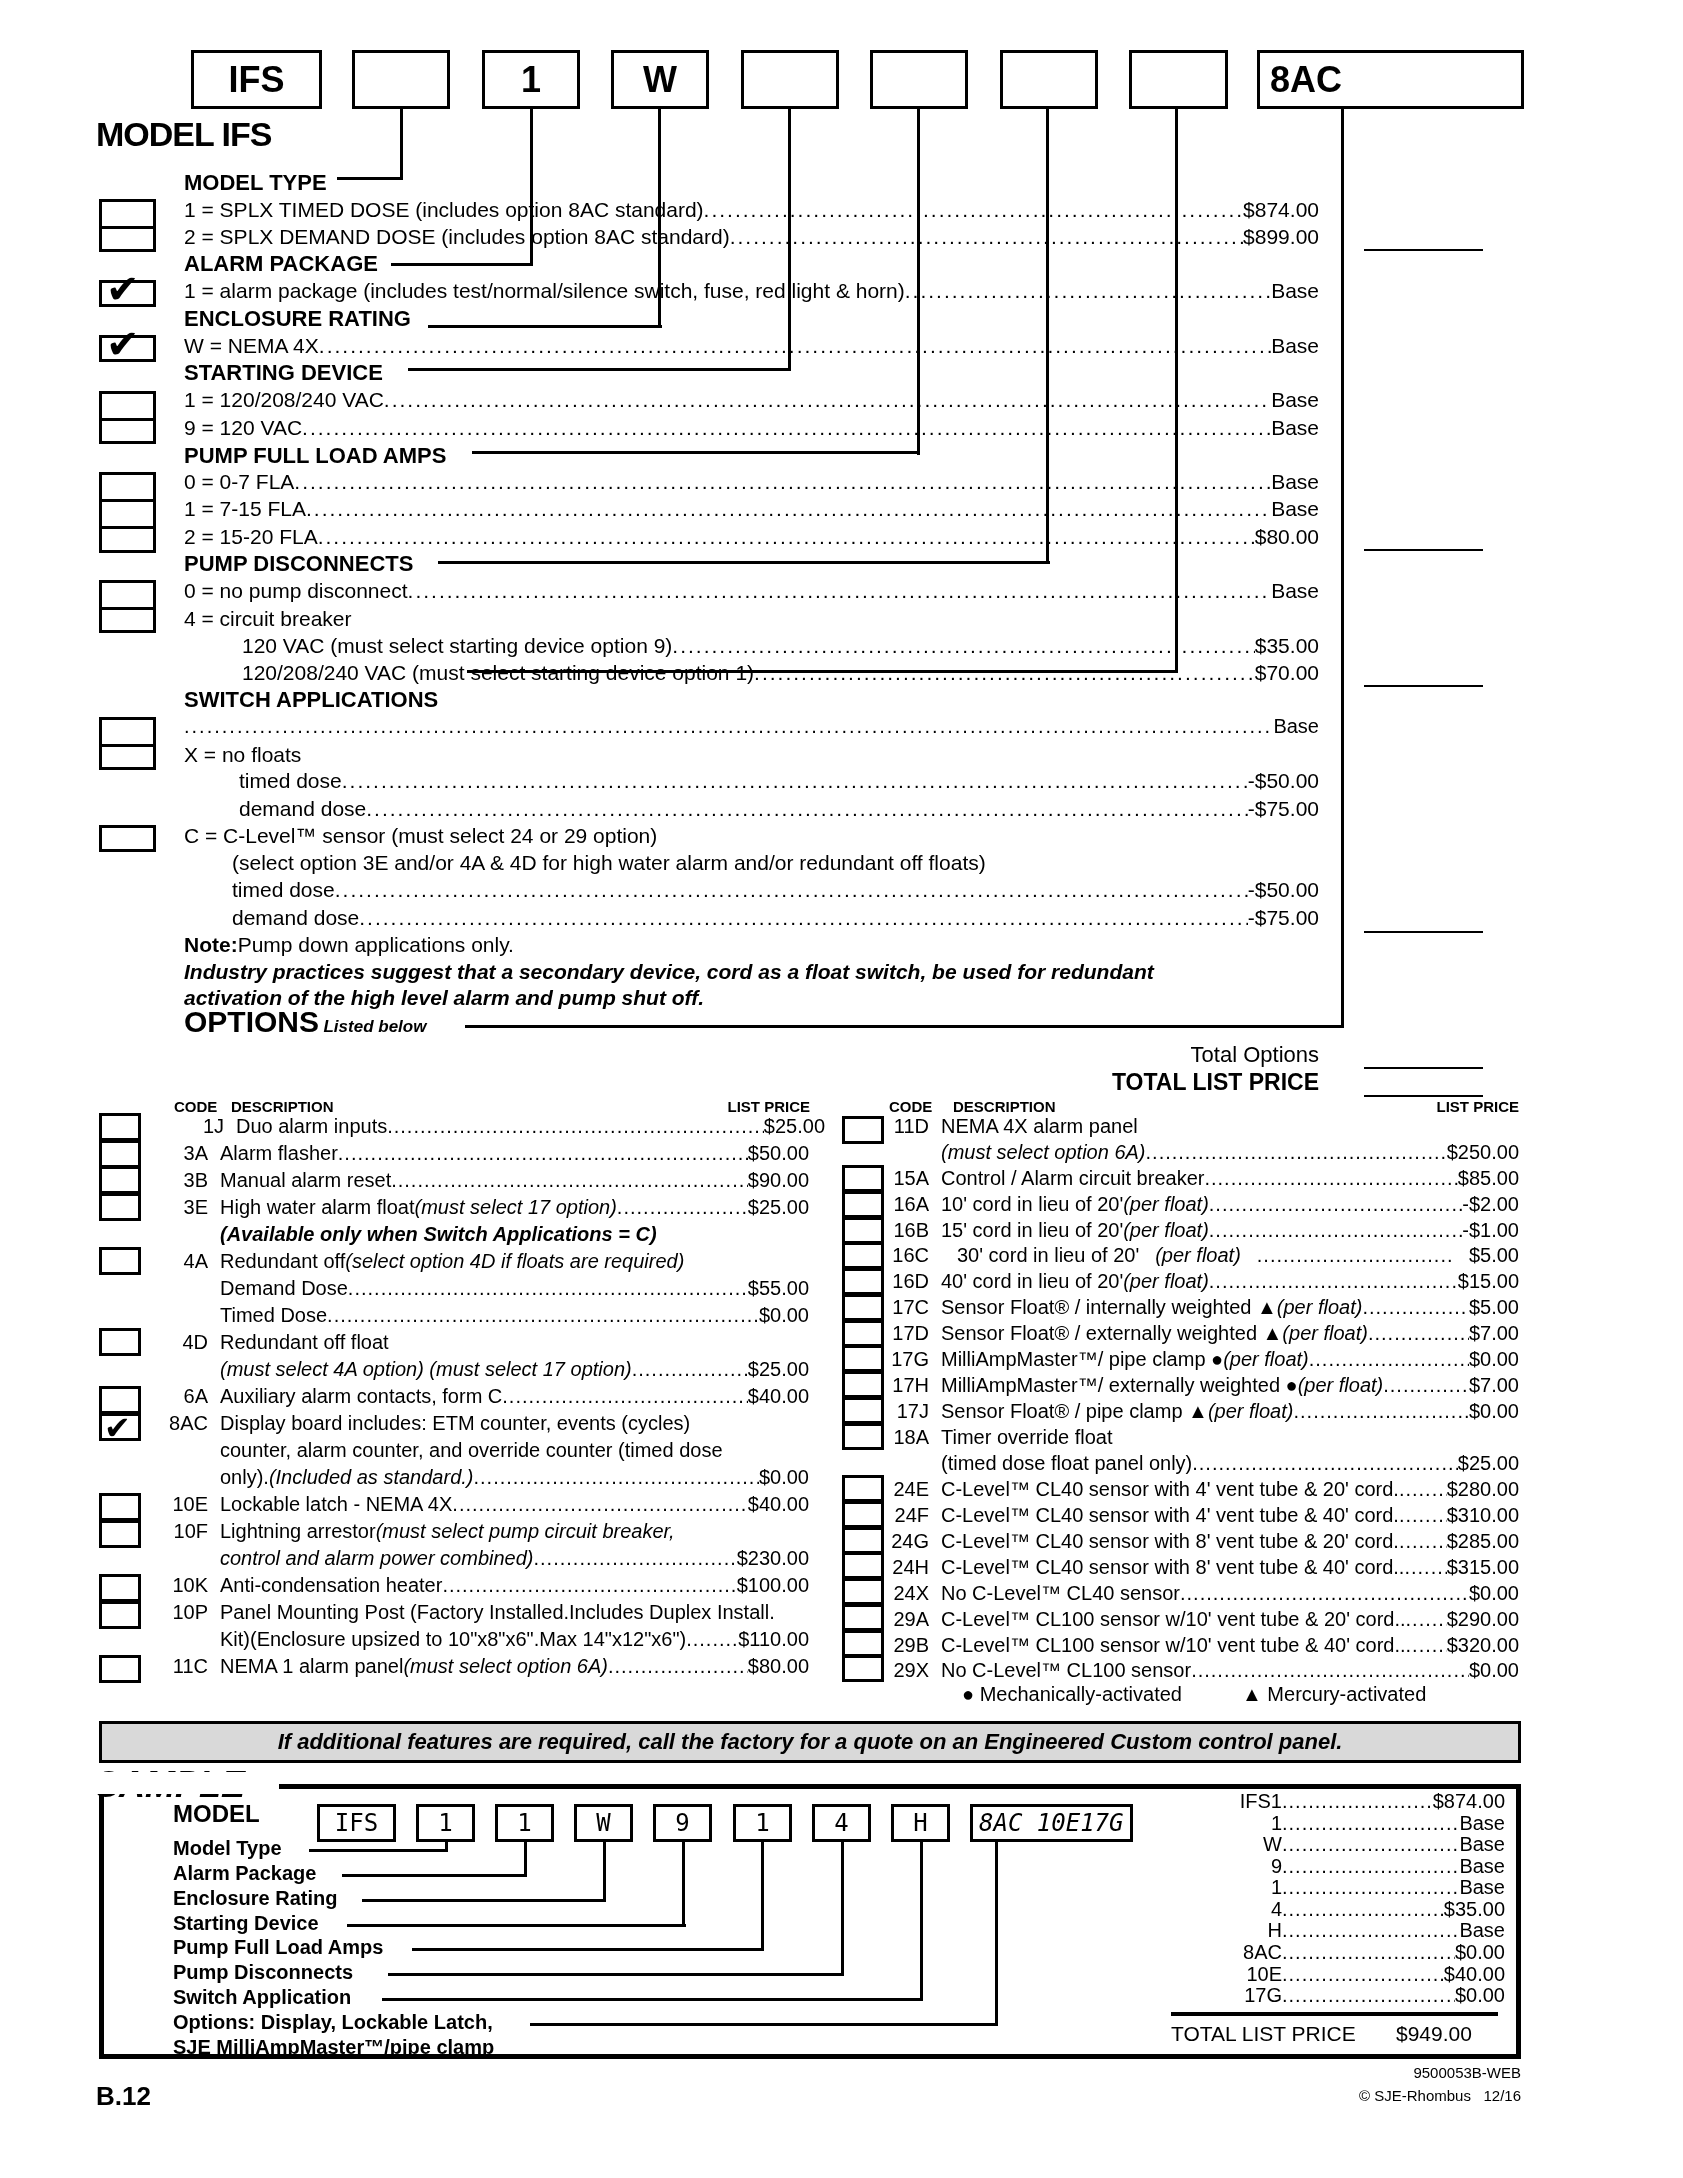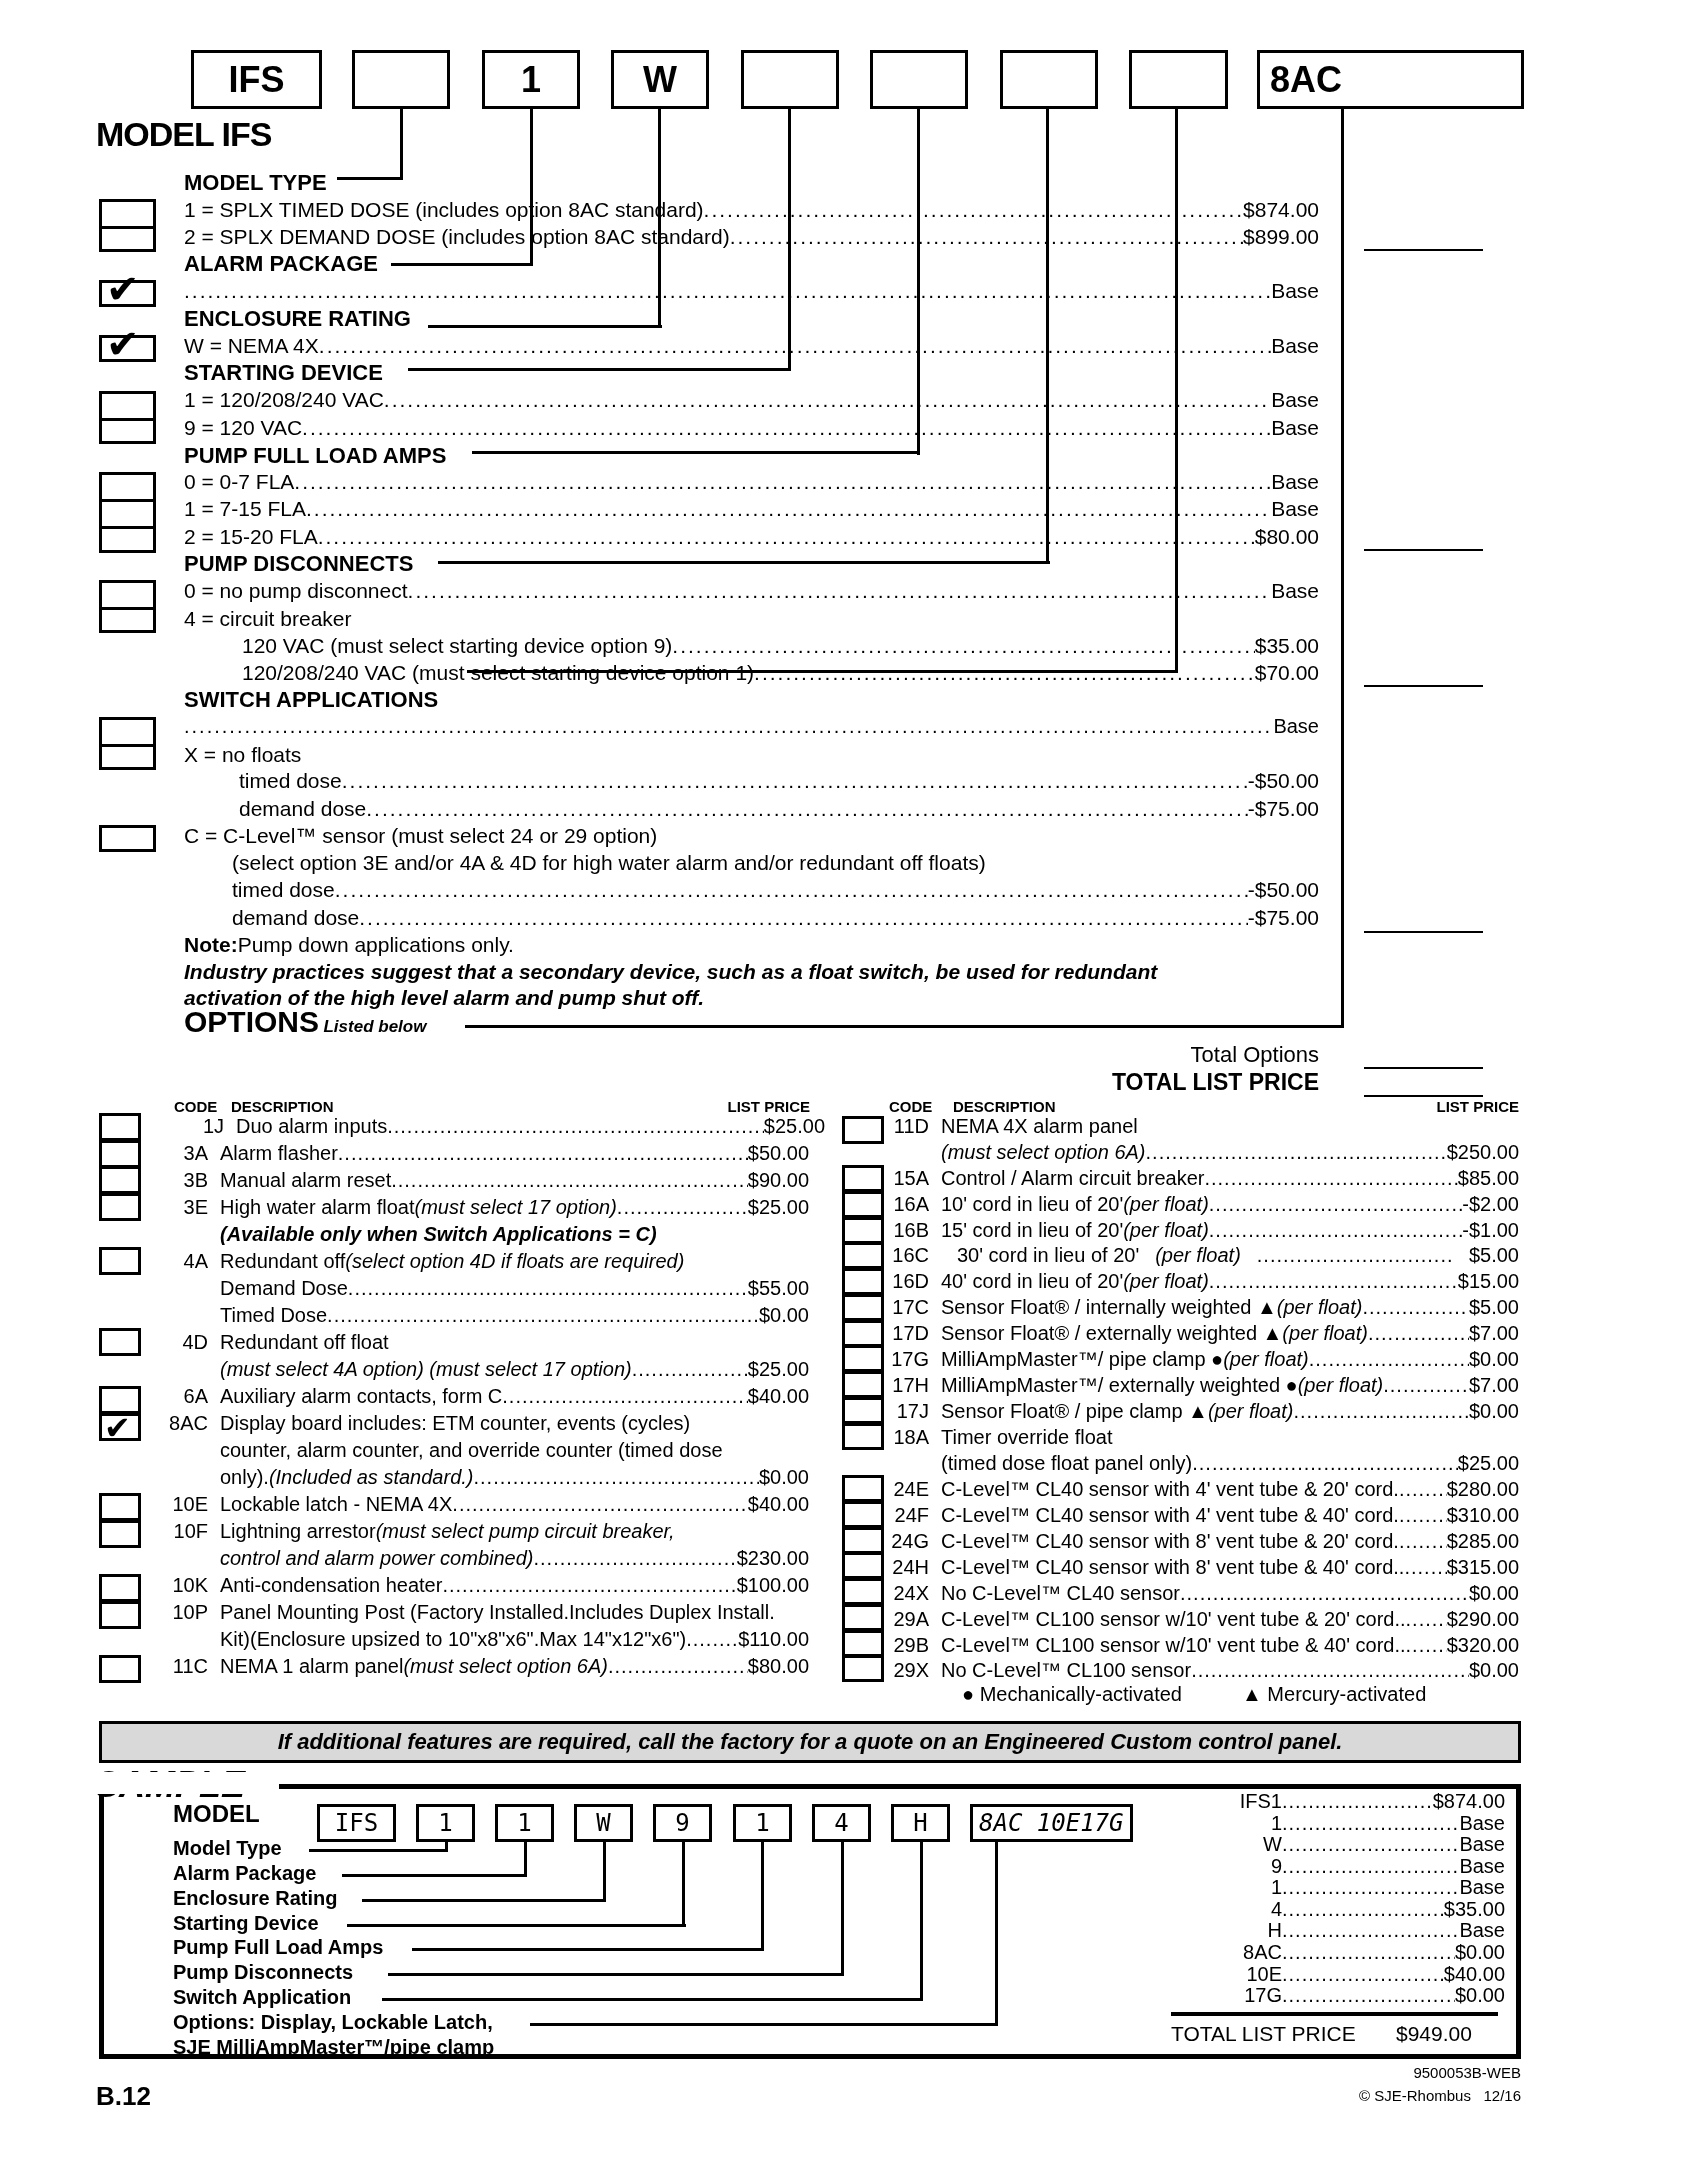--- a/index.html
+++ b/index.html
@@ -107,20 +107,21 @@
     <span class="p">$874.00</span>
   </div>
 <div class="row" style="top:223px;">
     <span class="d">2   = SPLX   DEMAND DOSE (includes option 8AC standard)</span>
     <span class="dots"></span>
     <span class="p">$899.00</span>
   </div>
 
 <div class="sec" style="top:250px;">ALARM PACKAGE</div>
 <div class="row" style="top:277px;">
+    <span class="d">1   = alarm package (includes test/normal/silence switch, fuse, red light &amp; horn)</span>
     <span class="dots"></span>
     <span class="p">Base</span>
   </div>
 
 <div class="sec" style="top:305px;">ENCLOSURE RATING</div>
 <div class="row" style="top:332px;">
     <span class="d">W = NEMA 4X</span>
     <span class="dots"></span>
     <span class="p">Base</span>
   </div>
@@ -207,21 +208,21 @@
     <span class="d">demand dose</span>
     <span class="dots"></span>
     <span class="p">-$75.00</span>
   </div>
 
 <div class="row" style="top:931px;">
     <b>Note:</b>
     <span> Pump down applications only.</span>
   </div>
 <div class="row bi" style="top:958px;font-size:21px;">
-    <span>Industry practices suggest that a secondary device, such as a float switch, be used for redundant</span>
+    <span>Industry practices suggest that a secondary device, cord as a float switch, be used for redundant</span>
   </div>
 <div class="row bi" style="top:984px;font-size:21px;">
     <span>activation of the high level alarm and pump shut off.</span>
   </div>
 <div class="abs" style="left:184px;top:1005px;white-space:nowrap;"><span style="font-size:30px;font-weight:bold;">OPTIONS</span> <span class="bi" style="font-size:17px;">Listed below</span></div>
 
 <div class="blank" style="top:249px;"></div>
 <div class="blank" style="top:549px;"></div>
 <div class="blank" style="top:685px;"></div>
 <div class="blank" style="top:931px;"></div>

